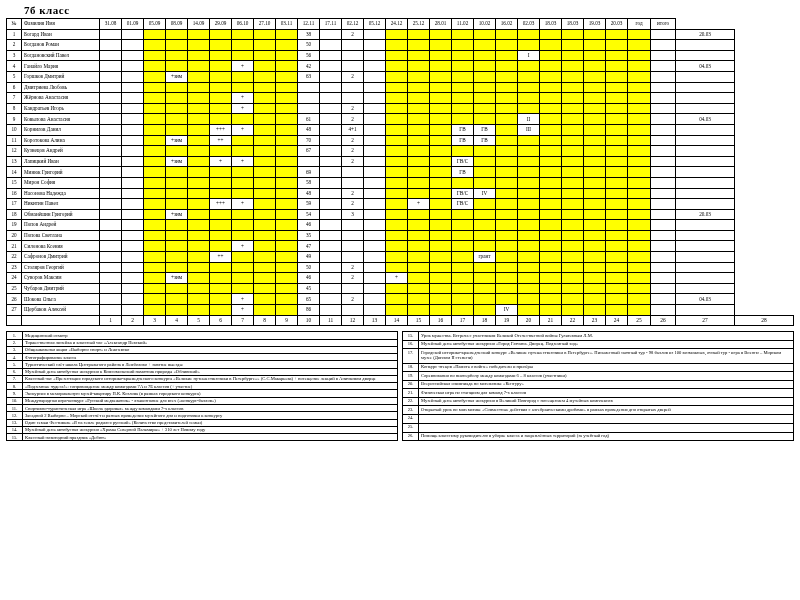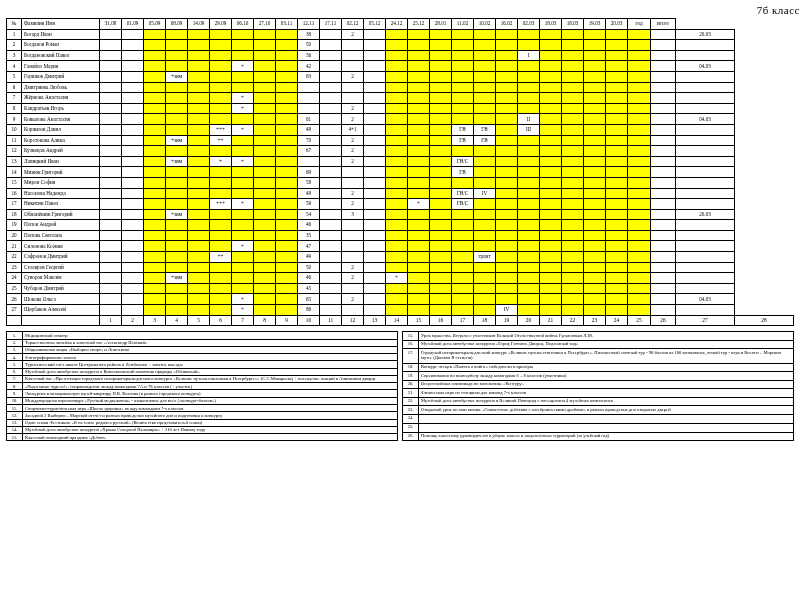--- a/index.html
+++ b/index.html
@@ -5,26 +5,27 @@
   html,body{margin:0;padding:0;}
   body{
     width:800px;height:600px;
     background:#ffffff;
     font-family:"Liberation Serif", serif;
     color:#000;
     overflow:hidden;
   }
   .page{position:relative;width:800px;height:600px;}
   .title{
-    text-align:right;
-    font-weight:normal;
+    text-align:left;
+    font-weight:bold;
     font-size:11px;
     padding-top:4px;
     padding-bottom:2px;
     letter-spacing:.5px;
+    padding-left:24px;
   }
   table{border-collapse:collapse;}
   .grid{
     margin-left:6px;
     table-layout:fixed;
     width:788px;
   }
   .grid td,.grid th{
     border:1px solid #000;
     font-size:5.2px;

